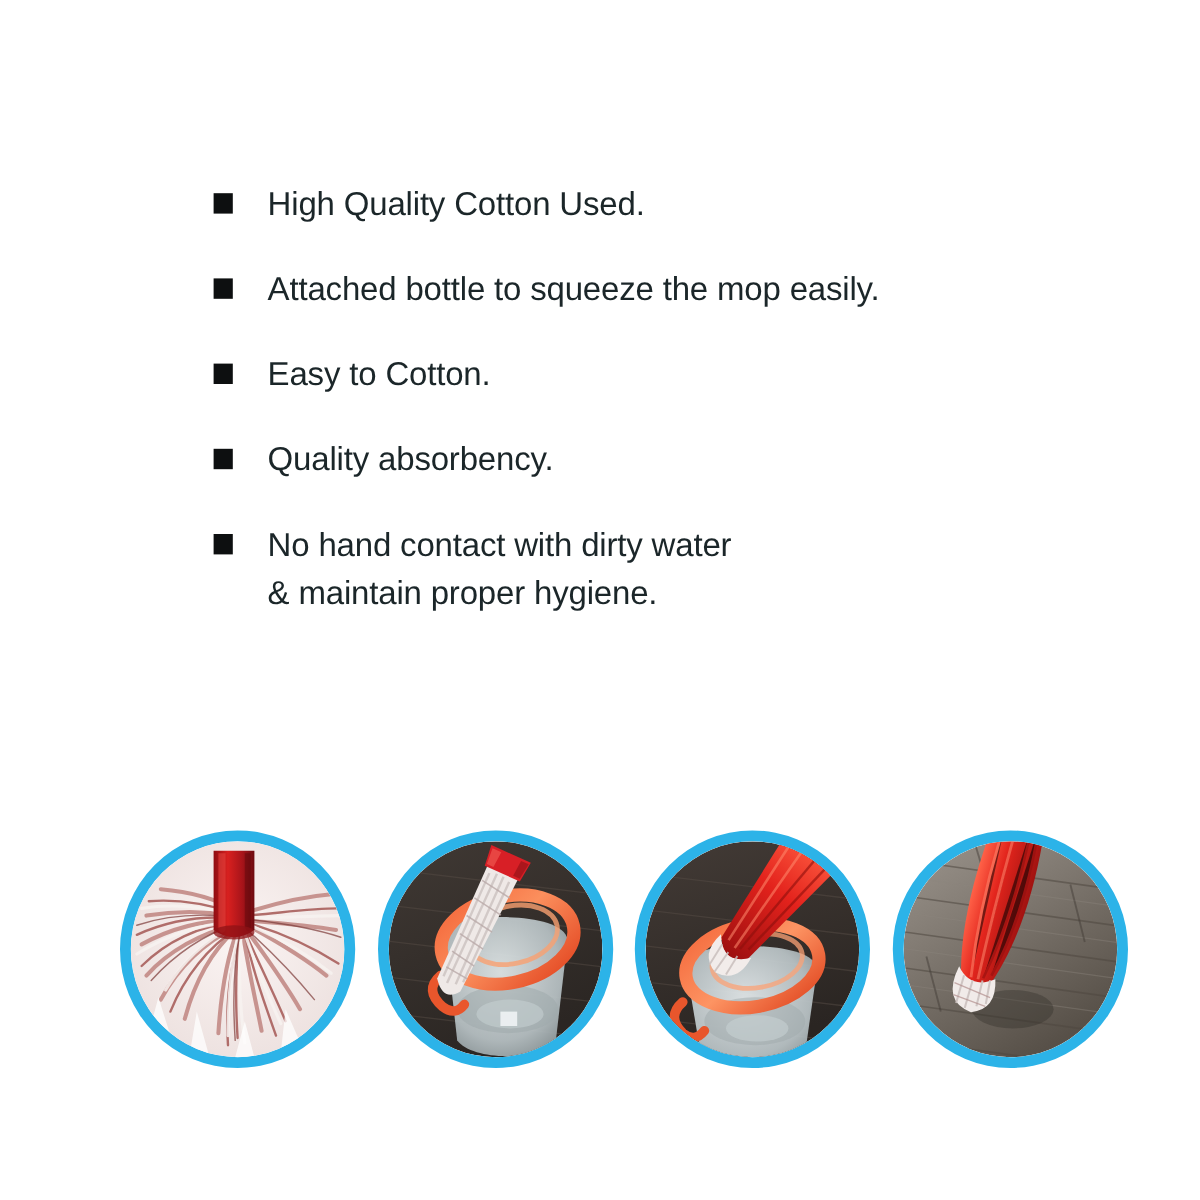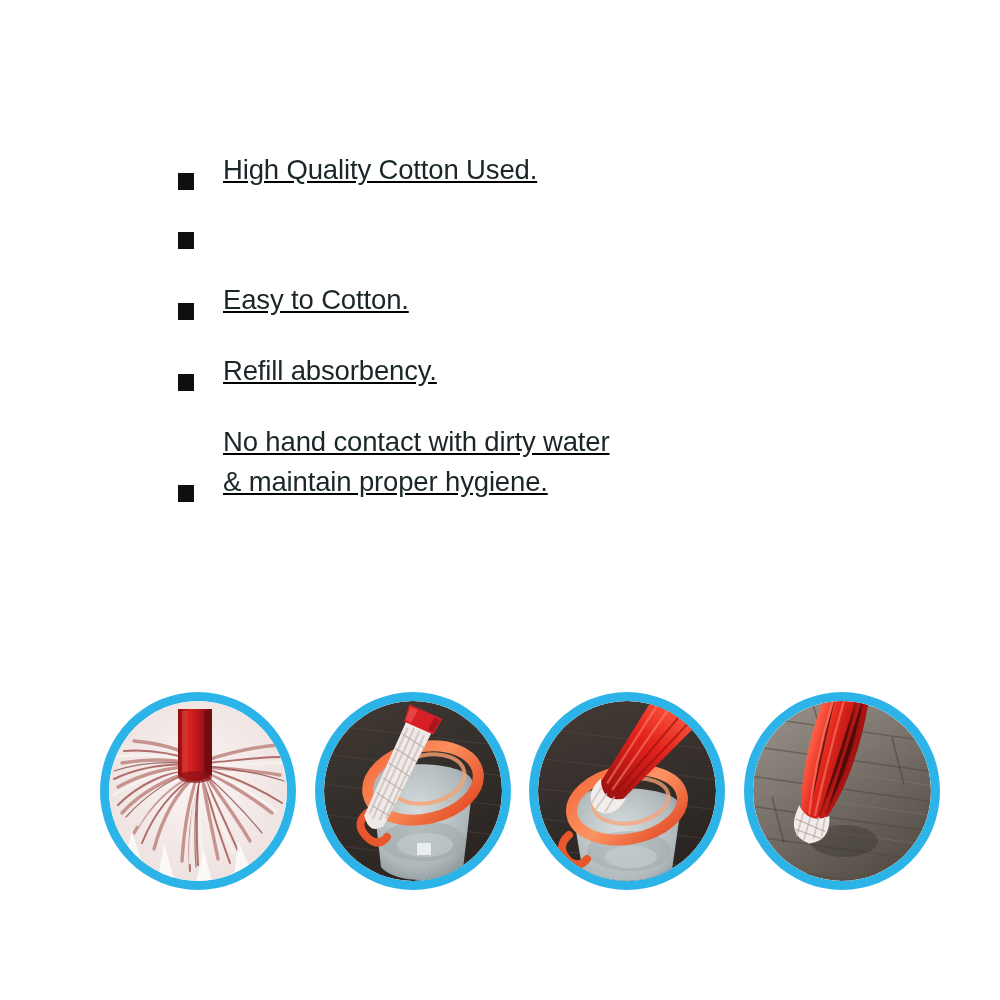--- a/index.html
+++ b/index.html
@@ -22,23 +22,22 @@
 
   
   #feature-list {
     position: absolute;
     left: 178px;
     top: 150px;
     width: 700px;
   }
   .feature-item {
     display: flex;
-    align-items: flex-end;
+    align-items: flex-start;
     margin-bottom: 31px;
-    text-decoration: underline;
   }
   .feature-item.two-line { margin-bottom: 23px; }
   .bullet-square {
     width: 16px;
     height: 17px;
     background: #0d0f10;
     flex: 0 0 auto;
     margin-top: 11px;
     margin-right: 29px;
   }
@@ -86,30 +85,31 @@
 
   <div id="feature-list">
 
     <div class="feature-item">
       <span class="bullet-square"></span>
       <span class="feature-text">High Quality Cotton Used.</span>
     </div>
 
     <div class="feature-item">
       <span class="bullet-square"></span>
+      <span class="feature-text">Attached bottle to squeeze the mop easily.</span>
     </div>
 
     <div class="feature-item">
       <span class="bullet-square"></span>
       <span class="feature-text">Easy to Cotton.</span>
     </div>
 
     <div class="feature-item">
       <span class="bullet-square"></span>
-      <span class="feature-text">Refill absorbency.</span>
+      <span class="feature-text">Quality absorbency.</span>
     </div>
 
 
     <div class="feature-item two-line">
       <span class="bullet-square"></span>
       <span class="feature-text">No hand contact with dirty water
 &amp; maintain proper hygiene.</span>
     </div>
 
 

